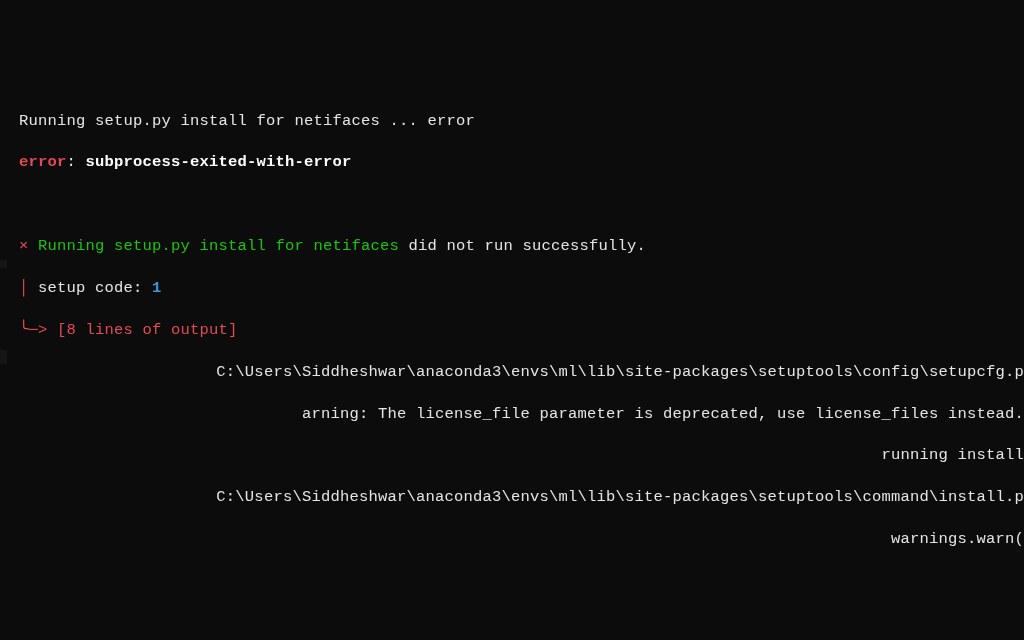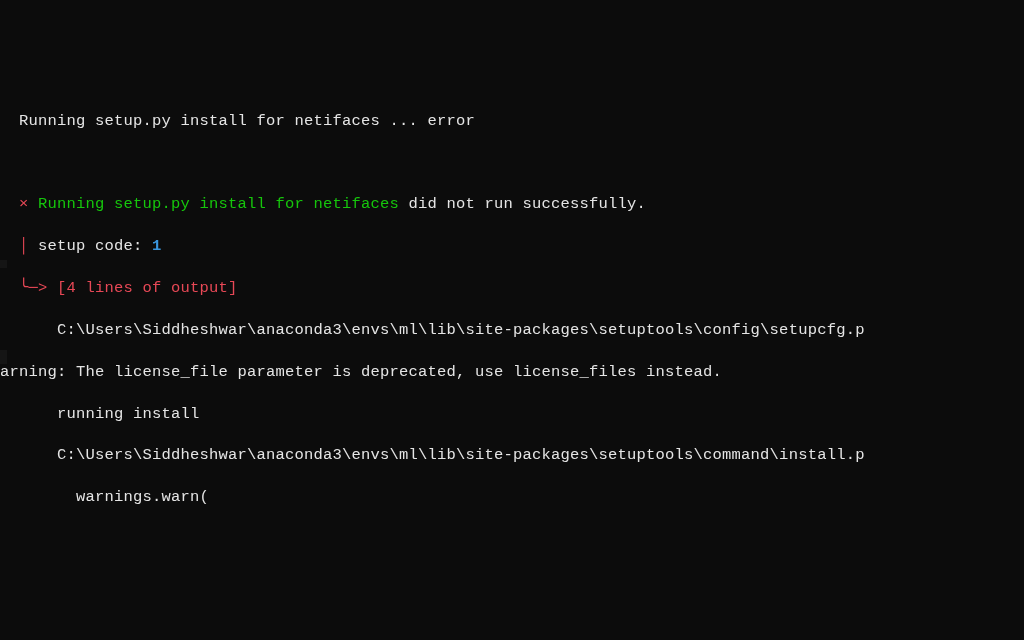--- a/index.html
+++ b/index.html
@@ -10,21 +10,21 @@
       font-size: 15.5px;
       line-height: 1.35;
       padding: 6px 0 6px 0;
       white-space: pre;
       overflow: hidden;
       width: 1024px;
       height: 640px;
       letter-spacing: 0.2px;
     }
     .line { display: block; }
-    .white { color: #e5e5e5; }
+    .white { color: #e5e5e5; text-align: right; }
     .bold-white { color: #ffffff; font-weight: bold; }
     .red { color: #e74856; }
     .red-bold { color: #e74856; font-weight: bold; }
     .green-bold { color: #16c60c; font-weight: normal; }
     .cyan-bold { color: #3a96dd; font-weight: bold; }
     .scrollbar-area {
       position: fixed;
       left: 0;
       top: 0;
       width: 7px;
@@ -37,24 +37,25 @@
       background: rgba(200,200,200,0.05);
     }
   </style>
 </head>
 <body>
 
 
 
 <div>
 <span class="line"><span class="white">  Running setup.py install for netifaces ... </span><span class="white">error</span></span>
+<span class="line"><span class="red-bold">  error</span><span class="white">: </span><span class="bold-white">subprocess-exited-with-error</span></span>
 <span class="line">  </span>
 <span class="line"><span class="red">  × </span><span class="green-bold">Running setup.py install for netifaces</span><span class="white"> did not run successfully.</span></span>
 <span class="line"><span class="red">  │ </span><span class="white">setup code: </span><span class="cyan-bold">1</span></span>
-<span class="line"><span class="red">  ╰─&gt; </span><span class="red">[4 lines of output]</span></span>
+<span class="line"><span class="red">  ╰─&gt; </span><span class="red">[8 lines of output]</span></span>
 <span class="line white">      C:\Users\Siddheshwar\anaconda3\envs\ml\lib\site-packages\setuptools\config\setupcfg.p</span>
 <span class="line white">arning: The license_file parameter is deprecated, use license_files instead.</span>
 <span class="line white">      running install</span>
 <span class="line white">      C:\Users\Siddheshwar\anaconda3\envs\ml\lib\site-packages\setuptools\command\install.p</span>
 <span class="line white">        warnings.warn(</span>
 
 
 
 
 

